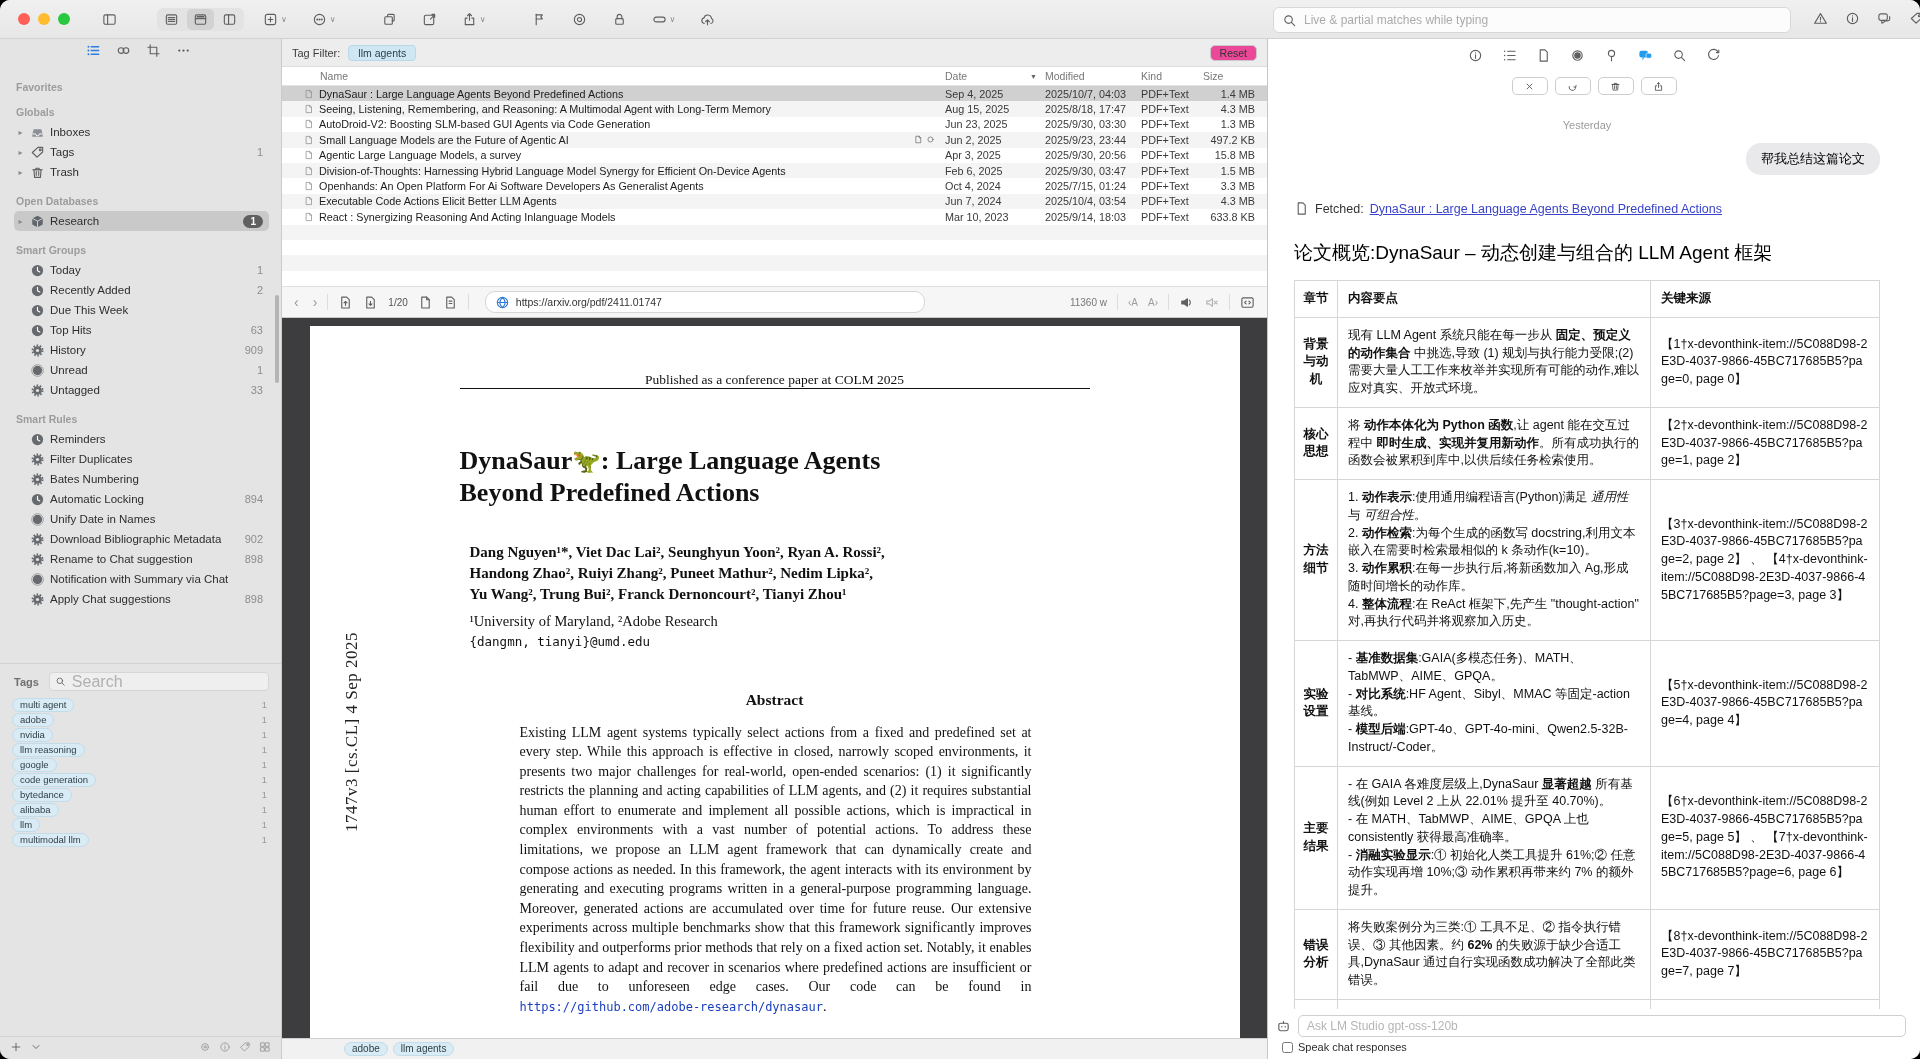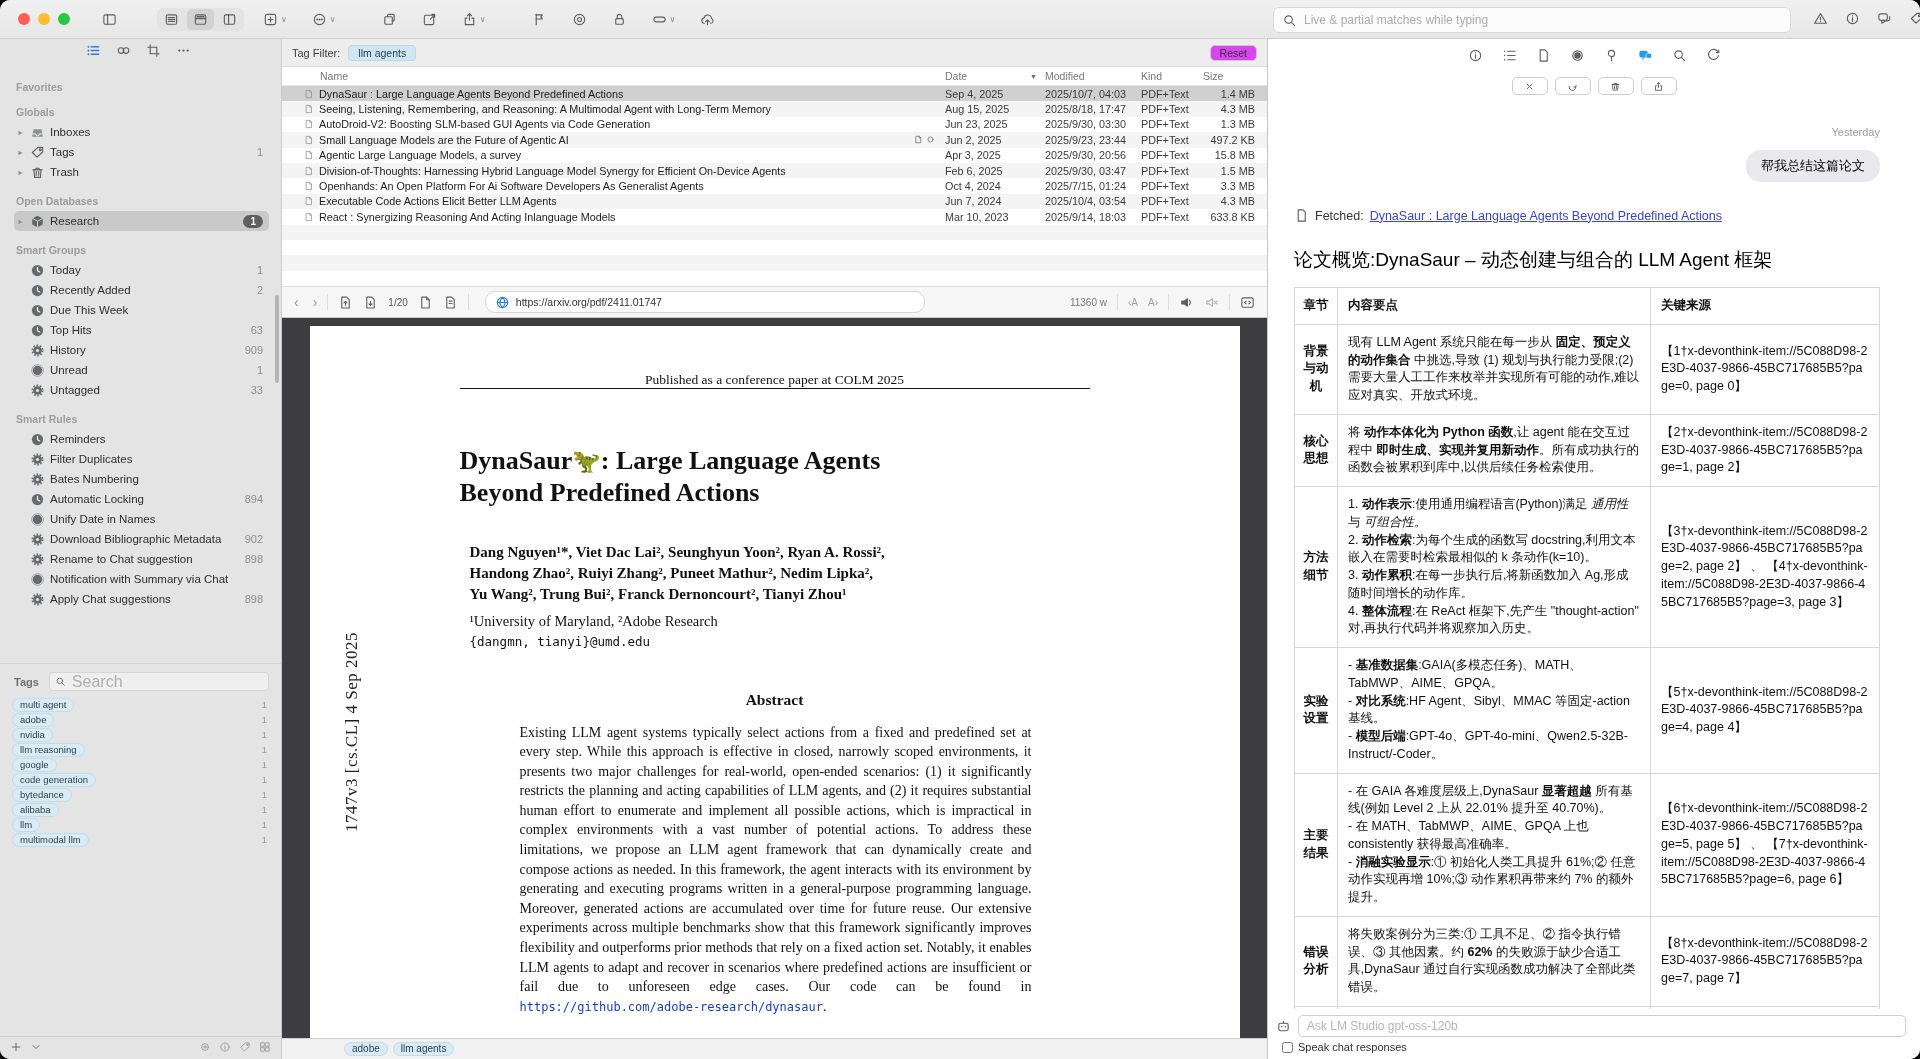--- a/index.html
+++ b/index.html
@@ -45,21 +45,21 @@
   .tag-pill{background:#d9ebf4;border:1px solid #c2dcea;color:#30404a;font-size:9.5px;padding:0 7px;border-radius:7px;line-height:12px;}
   .tag-count{margin-left:auto;font-size:9.5px;color:#9a9a9a;}
   .sb-bottom{height:22px;border-top:1px solid #d2d2d2;display:flex;align-items:center;padding:0 10px;gap:8px;flex:0 0 auto;}
   .sb-bottom .faint{opacity:.55;}
   .sb-bottom .spacer{flex:1;}
   
   .middle{width:985px;display:flex;flex-direction:column;background:#fff;min-width:0;}
   .filter-bar{height:27px;background:#ededed;border-bottom:1px solid #dcdcdc;display:flex;align-items:center;padding:0 10px;gap:8px;flex:0 0 auto;}
   .filter-label{font-size:11px;color:#3c3c3c;}
   .filter-pill{background:#cfe7f2;border:1px solid #b9d9e8;color:#29424e;font-size:10.5px;padding:1px 9px;border-radius:4px;}
-  .reset-btn{margin-left:auto;background:#d946ef;border:1px solid #c9c9c9;border-radius:5px;font-size:10.5px;color:#333;padding:1px 9px;}
+  .reset-btn{margin-left:auto;background:#ec4899;border:1px solid #c9c9c9;border-radius:5px;font-size:10.5px;color:#333;padding:1px 9px;}
   .list-area{height:219px;flex:0 0 auto;overflow:hidden;}
   .lhead,.frow{display:grid;grid-template-columns:1fr 100px 96px 62px 68px;align-items:center;}
   .lhead{height:18px;border-bottom:1px solid #e3e3e3;font-size:10.5px;color:#777;}
   .lhead>div{padding-left:4px;display:flex;align-items:center;}
   .lhead .c-name{padding-left:38px;}
   .sortarrow{margin-left:auto;margin-right:4px;font-size:7px;color:#666;}
   .frow{height:15.4px;font-size:10.8px;color:#1c1c1c;}
   .frow.alt{background:#f4f4f4;}
   .frow.sel{background:#d0d0d0;}
   .cell-name{display:flex;align-items:center;gap:5px;padding-left:22px;overflow:hidden;white-space:nowrap;}
@@ -92,21 +92,21 @@
   .arxiv-side{position:absolute;left:-108px;top:396px;width:300px;transform:rotate(-90deg);font-size:17px;color:#222;letter-spacing:.5px;text-align:center;}
   
   .doctags{height:20px;background:#f1f1f1;border-top:1px solid #cfcfcf;display:flex;align-items:center;gap:5px;padding-left:62px;flex:0 0 auto;}
   
   .rightpanel{flex:1;background:#fff;border-left:1px solid #c6c6c6;display:flex;flex-direction:column;min-width:0;}
   .rp-tabs{display:flex;justify-content:center;gap:19px;padding:9px 0 4px;flex:0 0 auto;}
   .rp-tabs .active{color:#1f9bf0;}
   .rp-actions{display:flex;justify-content:center;gap:7px;padding:6px 0 4px;flex:0 0 auto;}
   .rp-btn{width:36px;height:18px;border:1px solid #cdcdcd;border-radius:5px;background:#fff;display:flex;align-items:center;justify-content:center;color:#4c4c4c;}
   .chatarea{flex:1;overflow:hidden;padding:0 40px 0 26px;display:flex;flex-direction:column;min-height:0;}
-  .daylabel{text-align:right;font-size:11px;color:#9c9c9c;margin-top:27px;}
+  .daylabel{text-align:center;font-size:11px;color:#9c9c9c;margin-top:20px;}
   .bubble-row{display:flex;justify-content:flex-end;margin-top:12px;}
   .bubble{background:#e9e9eb;border-radius:15px;padding:7px 15px;font-size:13px;color:#000;}
   .fetched{display:flex;align-items:center;gap:6px;margin-top:26px;font-size:12.5px;color:#333;}
   .fetched a{color:#3a43c9;text-decoration:underline;}
   .chat-heading{margin-top:24px;font-size:19px;font-weight:400;color:#000;}
   table.sumtab{margin-top:14px;border-collapse:collapse;width:100%;table-layout:fixed;}
   .sumtab th,.sumtab td{border:1px solid #d6d6d6;vertical-align:middle;font-size:12.5px;line-height:1.42;color:#111;padding:9px 10px;}
   .sumtab th{text-align:left;font-weight:700;}
   .sumtab .c-sec{width:30px;font-weight:700;word-break:break-all;text-align:center;padding:9px 6px;}
   .sumtab .c-body{width:292px;}

